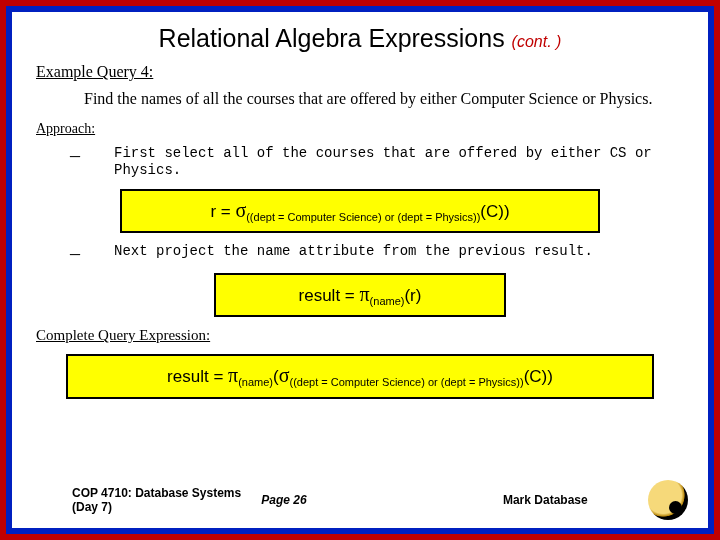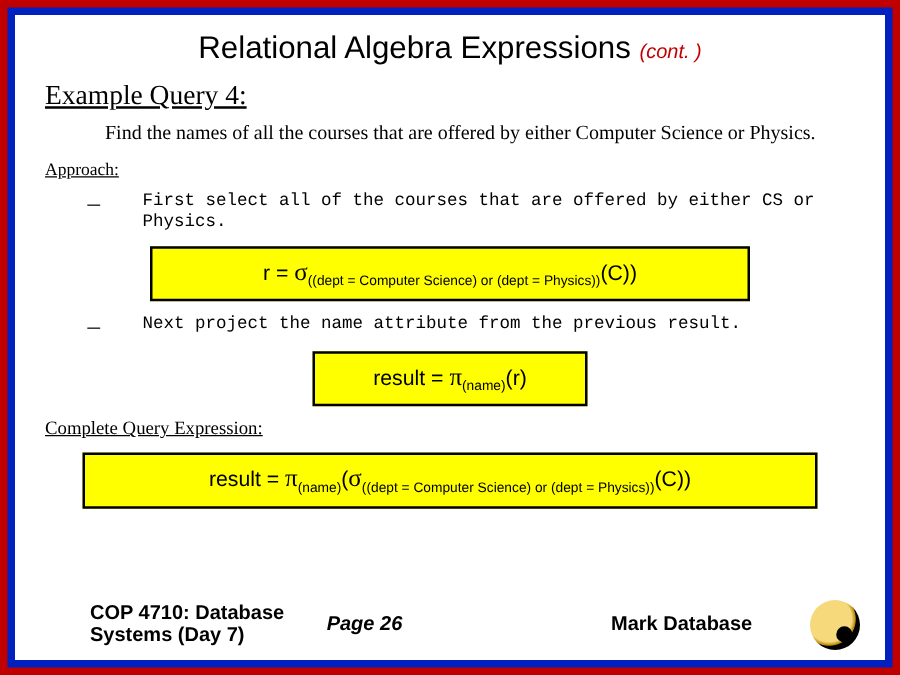--- a/index.html
+++ b/index.html
@@ -2,34 +2,34 @@
 <html><head>
 <meta charset="utf-8">
 <style>
   * { margin: 0; padding: 0; box-sizing: border-box; }
   html, body { width: 720px; height: 540px; overflow: hidden; font-family: "Times New Roman", serif; }
   .outer { width: 720px; height: 540px; background: #c00000; padding: 6px; }
   .mid   { width: 100%; height: 100%; background: #0020c0; padding: 6px; }
   .inner { width: 100%; height: 100%; background: #ffffff; position: relative; padding: 8px 18px 0 18px; }
   .title { font-family: Verdana, Geneva, sans-serif; font-size: 25px; text-align: center; margin-top: 4px; color: #000; }
   .cont  { font-family: Verdana, Geneva, sans-serif; color: #c00000; font-size: 16px; font-style: italic; }
-  .heading { font-size: 22px; text-decoration: underline; margin: 10px 0 8px 6px; }
+  .heading { font-size: 16px; text-decoration: underline; margin: 10px 0 8px 6px; }
   .body-text { font-size: 16px; margin: 0 24px 0 54px; line-height: 1.25; }
   .approach { font-size: 14px; text-decoration: underline; margin: 12px 0 6px 6px; }
   .bullet-row { margin: 8px 0 0 40px; display: flex; align-items: flex-start; }
   .dash { font-size: 20px; line-height: 1; margin-right: 34px; margin-top: 0; }
   .bullet-text { font-size: 14px; line-height: 1.2; font-family: Liberation Mono, monospace; }
   .formula-box { border: 2px solid #000; background: #ffff00; font-family: Verdana, Geneva, sans-serif; text-align: center; margin: 10px auto; font-size: 17px; }
   .box1 { width: 480px; padding: 8px 12px; }
-  .box2 { width: 220px; padding: 8px 4px; }
+  .box2 { width: 292px; padding: 8px 4px; }
   .box3 { width: 588px; padding: 8px 4px; }
   .sym { font-family: "Times New Roman", serif; font-size: 20px; }
   .sub { font-size: 11px; vertical-align: sub; }
   .complete { font-size: 15px; text-decoration: underline; margin: 8px 0 6px 6px; }
-  .footer { position: absolute; bottom: 8px; left: 0; right: 0; display: flex; align-items: center; justify-content: space-between; padding: 0 20px 0 60px; font-family: Verdana, Geneva, sans-serif; font-size: 16px; font-weight: bold; }
+  .footer { position: absolute; bottom: 8px; left: 0; right: 0; display: flex; align-items: center; justify-content: space-between; padding: 0 20px 0 60px; font-family: Verdana, Geneva, sans-serif; font-size: 12px; font-weight: bold; }
   .footer-left  { flex: 1; text-align: left; }
   .footer-mid   { flex: 1; text-align: left; font-style: italic; }
   .footer-right { flex: 1; text-align: center; }
   .logo { width: 40px; height: 40px; border-radius: 50%; background: radial-gradient(circle at 38% 38%, #f6d97a 0 52%, #b8860b 60%, #000 62% 100%); position: relative; flex: 0 0 40px; margin-left: 8px; }
   .logo::after { content: ""; position: absolute; right: 6px; bottom: 6px; width: 13px; height: 13px; border-radius: 50%; background: #000; }
 </style>
 </head>
 <body>
 
 <div class="outer">

